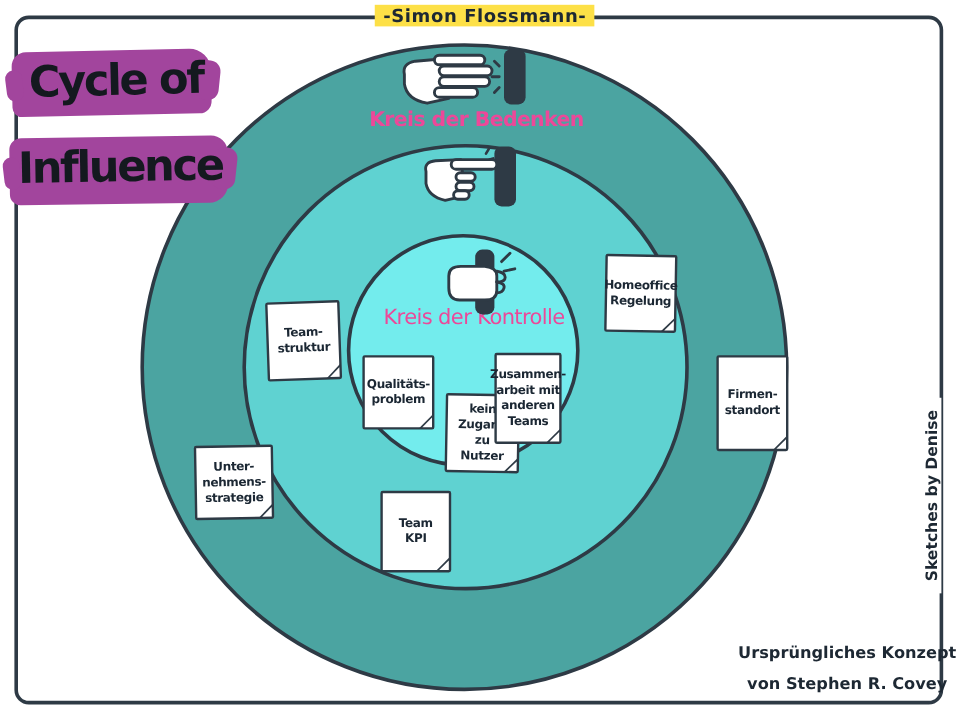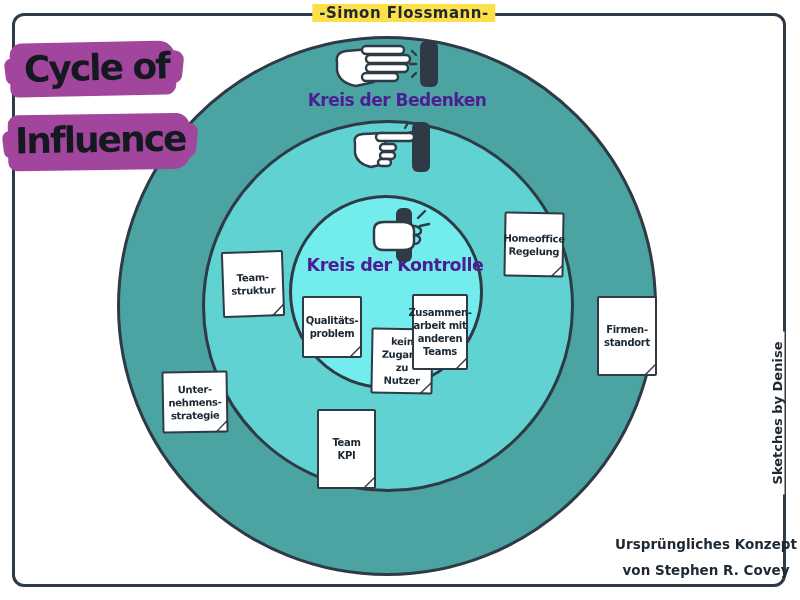--- a/index.html
+++ b/index.html
@@ -48,25 +48,25 @@
   }
   .title-line.l1 { left:24px; top:47px; transform:rotate(-1.5deg); }
   .title-line.l2 { left:15px; top:119px; transform:rotate(-1deg); }
   
   .ring { position:absolute; border-radius:50%; border:3.5px solid #2E3A45; }
   .ring-outer  { left:117px; top:36px;  width:540px; height:540px; background:#4BA4A1; z-index:1; }
   .ring-middle { left:202px; top:120px; width:372px; height:372px; background:#5FD2D1; z-index:2; }
   .ring-inner  { left:289px; top:195px; width:194px; height:194px; background:#73ECED; z-index:3; }
   .ring-label {
     position:absolute; z-index:5; width:220px; text-align:center;
-    color:#4c1d95; white-space:nowrap; letter-spacing:-0.5px;
+    color:#ec4899; white-space:nowrap; letter-spacing:-0.5px;
   }
   .lbl-bedenken   { left:287px; top:90px;  font-size:17px; font-weight:600; }
   .lbl-einflusses { left:290px; top:171px; font-size:17px; font-weight:600; }
-  .lbl-kontrolle  { left:285px; top:255px; font-size:17.5px; font-weight:700; }
+  .lbl-kontrolle  { left:285px; top:255px; font-size:17.5px; font-weight:400; }
   .ring-icon { position:absolute; z-index:5; }
   .icon-concern   { left:332px; top:40px; }
   .icon-influence { left:350px; top:121px; }
   .icon-control   { left:370px; top:206px; }
   
   .note {
     position:absolute; z-index:10; background:#fff; border:2px solid #2E3A45;
     border-radius:2px; display:flex; align-items:center; justify-content:center;
     text-align:center; font-size:10px; font-weight:600; line-height:1.3;
     white-space:pre-line; color:#1b2733; padding:3px 2px; letter-spacing:-0.3px;
@@ -81,21 +81,21 @@
     border-style:solid; border-width:0 0 8px 8px;
     border-color:transparent transparent #ffffff transparent; z-index:2;
   }
   .note-1 { left:222px; top:251px; width:62px; height:66px; transform:rotate(-2deg); }
   .note-2 { left:302px; top:296px; width:60px; height:62px; }
   .note-3 { left:371px; top:328px; width:62px; height:66px; transform:rotate(1deg); }
   .note-4 { left:412px; top:294px; width:56px; height:76px; }
   .note-5 { left:504px; top:212px; width:60px; height:65px; transform:rotate(1deg); }
   .note-6 { left:597px; top:296px; width:60px; height:80px; }
   .note-7 { left:162px; top:371px; width:66px; height:62px; transform:rotate(-1deg); }
-  .note-8 { left:317px; top:409px; width:59px; height:80px; }
+  .note-8 { left:317px; top:409px; width:59px; height:68px; }
 </style>
 </head>
 <body>
 
 <div class="page">
 
   <div class="frame"></div>
 
   <div class="ring ring-outer"></div>
   <div class="ring ring-middle"></div>

